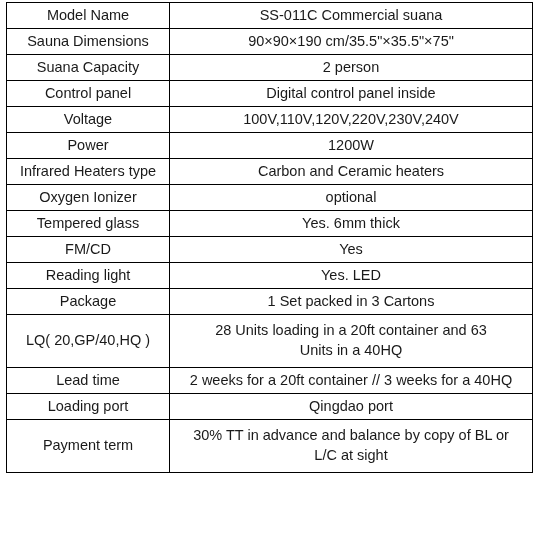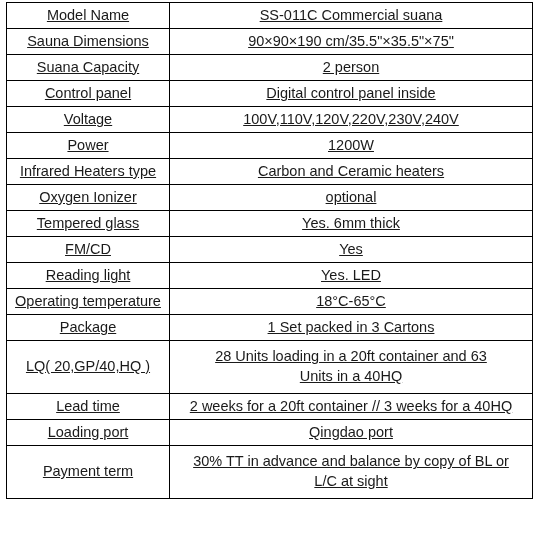--- a/index.html
+++ b/index.html
@@ -42,21 +42,20 @@
   td.value-cell {
     width: 362px;
     height: 25px;
   }
   tr.tall-row td {
     height: 52px;
   }
   .cell-inner {
     display: block;
     padding: 0 3px;
-    text-decoration: underline;
   }
 </style>
 </head>
 <body>
 
 <div id="spec-table-wrap">
   <table class="spec-table">
     <tbody id="spec-table-body">
         <tr>
           <td class="label-cell"><span class="cell-inner">Model Name</span></td>
@@ -96,24 +95,20 @@
         </tr>
         <tr>
           <td class="label-cell"><span class="cell-inner">FM/CD</span></td>
           <td class="value-cell"><span class="cell-inner">Yes</span></td>
         </tr>
         <tr>
           <td class="label-cell"><span class="cell-inner">Reading light</span></td>
           <td class="value-cell"><span class="cell-inner">Yes. LED</span></td>
         </tr>
         <tr>
-          <td class="label-cell"><span class="cell-inner">Operating temperature</span></td>
-          <td class="value-cell"><span class="cell-inner">18°C-65°C</span></td>
-        </tr>
-        <tr>
           <td class="label-cell"><span class="cell-inner">Package</span></td>
           <td class="value-cell"><span class="cell-inner">1 Set packed in  3 Cartons</span></td>
         </tr>
         <tr class="tall-row">
           <td class="label-cell"><span class="cell-inner">LQ( 20,GP/40,HQ )</span></td>
           <td class="value-cell"><span class="cell-inner">28 Units loading in a 20ft container and 63
 Units in a 40HQ</span></td>
         </tr>
         <tr>
           <td class="label-cell"><span class="cell-inner">Lead time</span></td>

